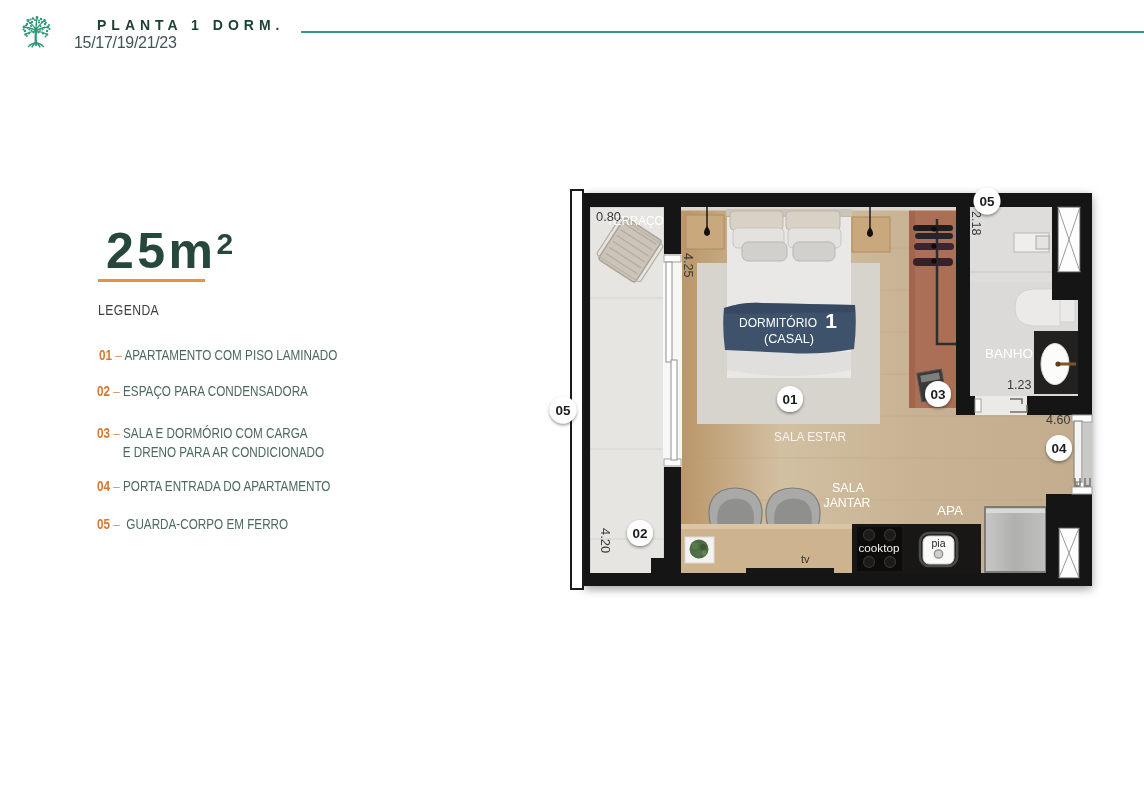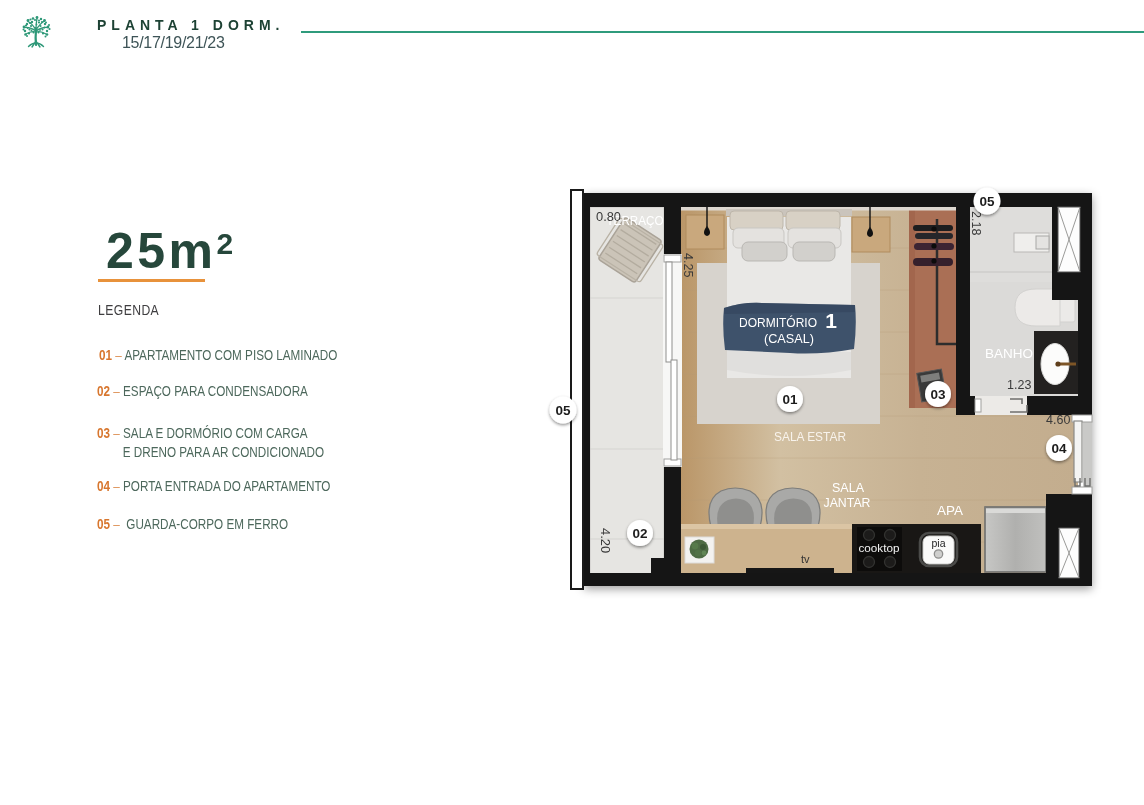--- a/index.html
+++ b/index.html
@@ -56,21 +56,21 @@
     <circle cx="10" cy="18.5" r="1.1"></circle>
       <circle cx="24" cy="18.5" r="1.1"></circle>
       <circle cx="20" cy="7.5" r="1.1"></circle>
     <circle cx="14.5" cy="17.5" r="1"></circle>
       <circle cx="19.5" cy="17.5" r="1"></circle>
   </g>
 </svg>
 
 <div class="abs" style="left:75px; top:17px; font-size:14px; font-weight:bold; letter-spacing:5px; color:#1d4234;padding-left:22px;">PLANTA 1 DORM.</div>
 
-<div class="abs" style="left:74px; top:34px; font-size:16px; letter-spacing:-0.3px; color:#3e5457;margin-left:48px;">15/17/19/21/23</div>
+<div class="abs" style="left:74px; top:34px; font-size:16px; letter-spacing:-0.3px; color:#3e5457;">15/17/19/21/23</div>
 
 <div class="abs" style="left:301px; top:31px; width:843px; height:2px; background:#2f9b7c;"></div>
 
 <div class="abs" style="left:106px; top:222px; font-size:50px; font-weight:bold; letter-spacing:3.5px; color:#26473b;">25m<span style="font-size:30px; vertical-align:14px;">2</span></div>
 
 <div class="abs" style="left:98px; top:279px; width:107px; height:3px; background:#e8923b;"></div>
 
 <div class="abs" style="left:98px; top:302px; font-size:14.5px; letter-spacing:0.5px; color:#3f3e40; transform:scaleX(0.84); transform-origin:left top;">LEGENDA</div>
 
 <div class="abs" style="left:99px; top:346px; font-size:15px; color:#4d685c; transform:scaleX(0.78); transform-origin:left top;"><b style="color:#d8772f;">01</b> <span style="color:#e09a64;">–</span> APARTAMENTO COM PISO LAMINADO</div>

